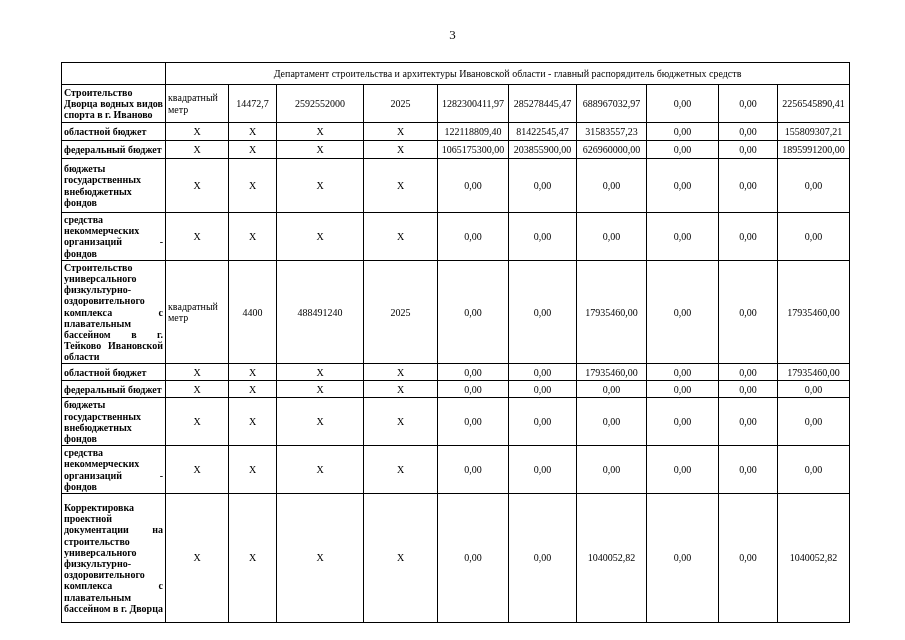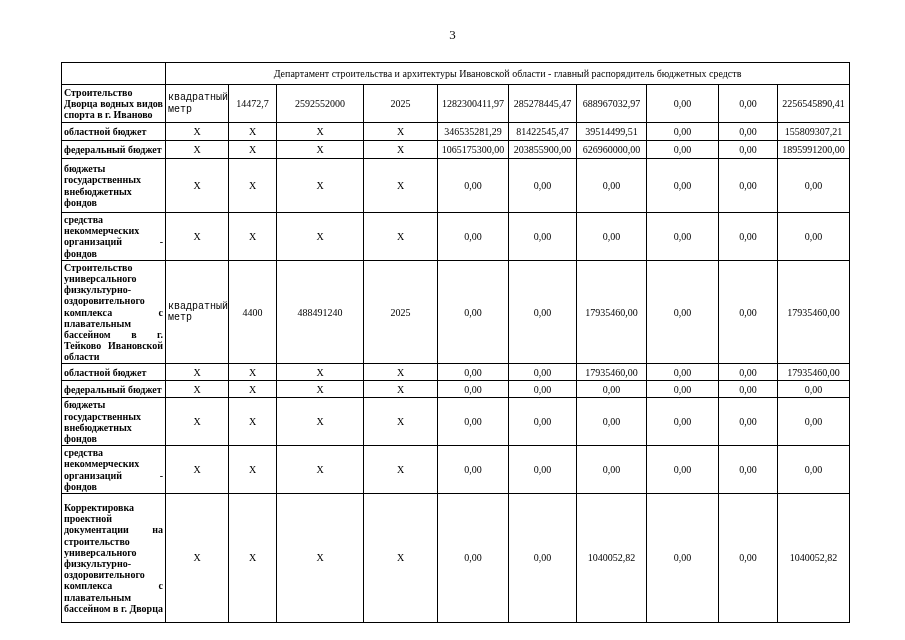--- a/index.html
+++ b/index.html
@@ -73,21 +73,20 @@
     text-align: center;
   }
   td.cell-name {
     text-align: justify;
     padding: 2px 3px;
     font-weight: bold;
   }
   td.cell-unit {
     text-align: left;
     padding: 1px 3px;
-    font-family: Liberation Mono, monospace;
   }
   td.cell-center {
     text-align: center;
     white-space: nowrap;
   }
 </style>
 </head>
 <body>
 
 <div class="page">
@@ -127,23 +126,23 @@
           <td class="cell-center">0,00</td>
           <td class="cell-center">0,00</td>
           <td class="cell-center">2256545890,41</td>
         </tr>
         <tr>
           <td class="cell-name">областной бюджет</td>
           <td class="cell-center">X</td>
           <td class="cell-center">X</td>
           <td class="cell-center">X</td>
           <td class="cell-center">X</td>
-          <td class="cell-center">346535281,29</td>
+          <td class="cell-center">122118809,40</td>
           <td class="cell-center">81422545,47</td>
-          <td class="cell-center">39514499,51</td>
+          <td class="cell-center">31583557,23</td>
           <td class="cell-center">0,00</td>
           <td class="cell-center">0,00</td>
           <td class="cell-center">155809307,21</td>
         </tr>
         <tr>
           <td class="cell-name">федеральный бюджет</td>
           <td class="cell-center">X</td>
           <td class="cell-center">X</td>
           <td class="cell-center">X</td>
           <td class="cell-center">X</td>

